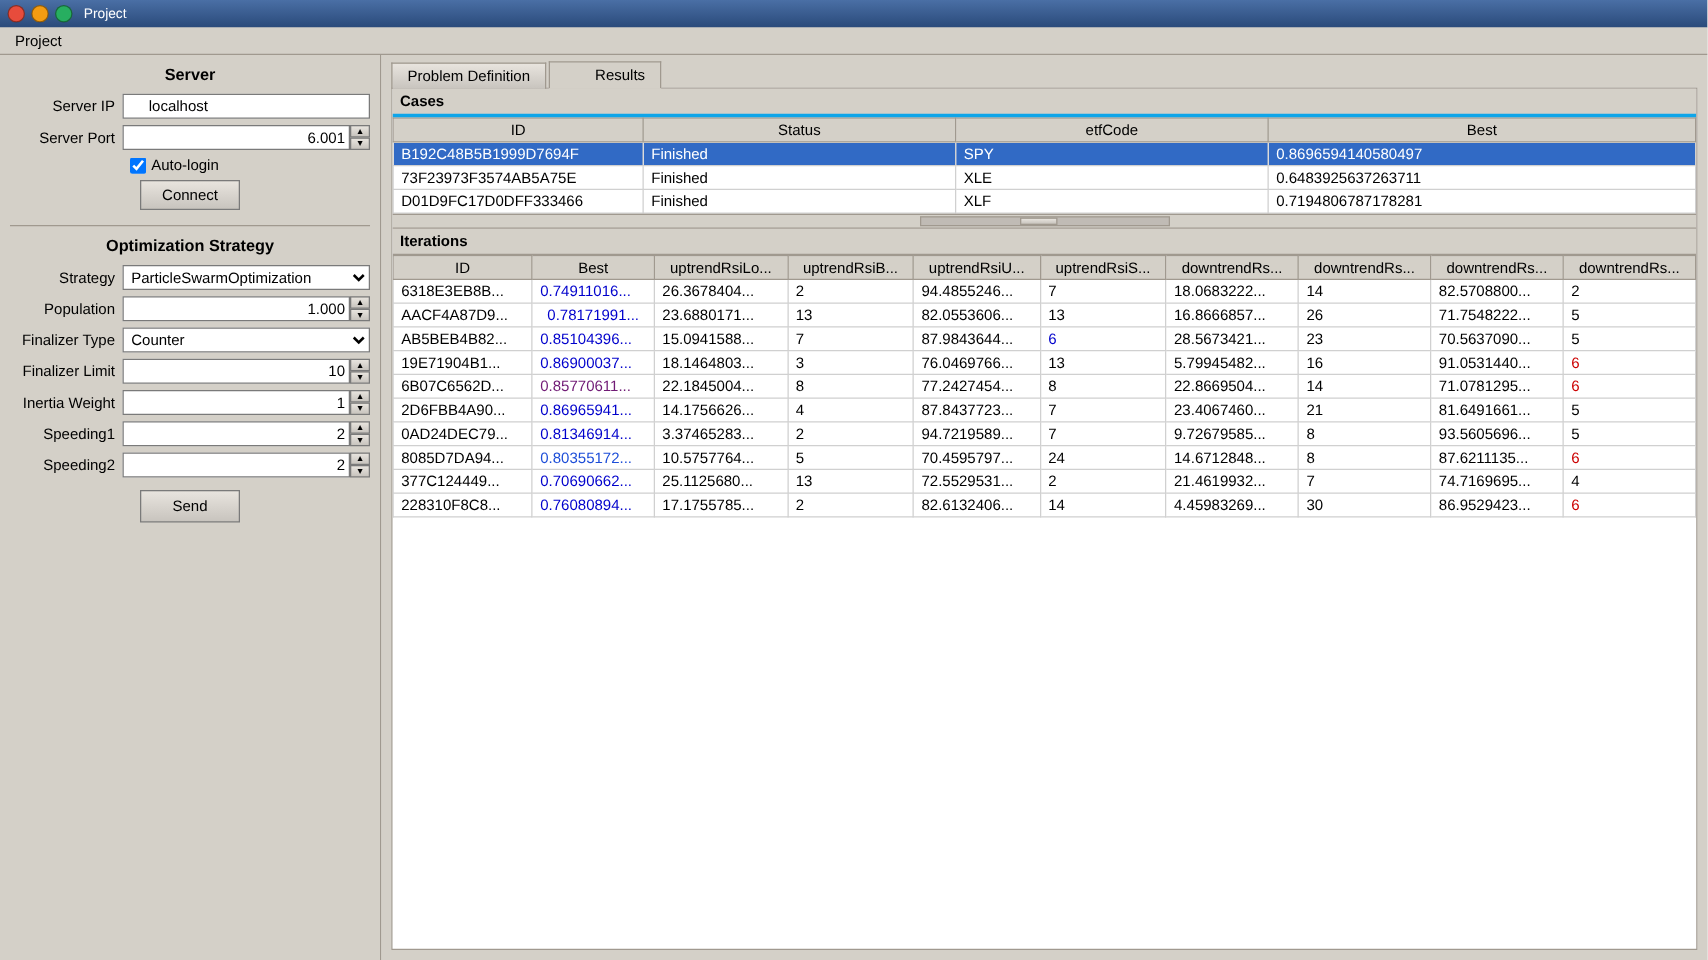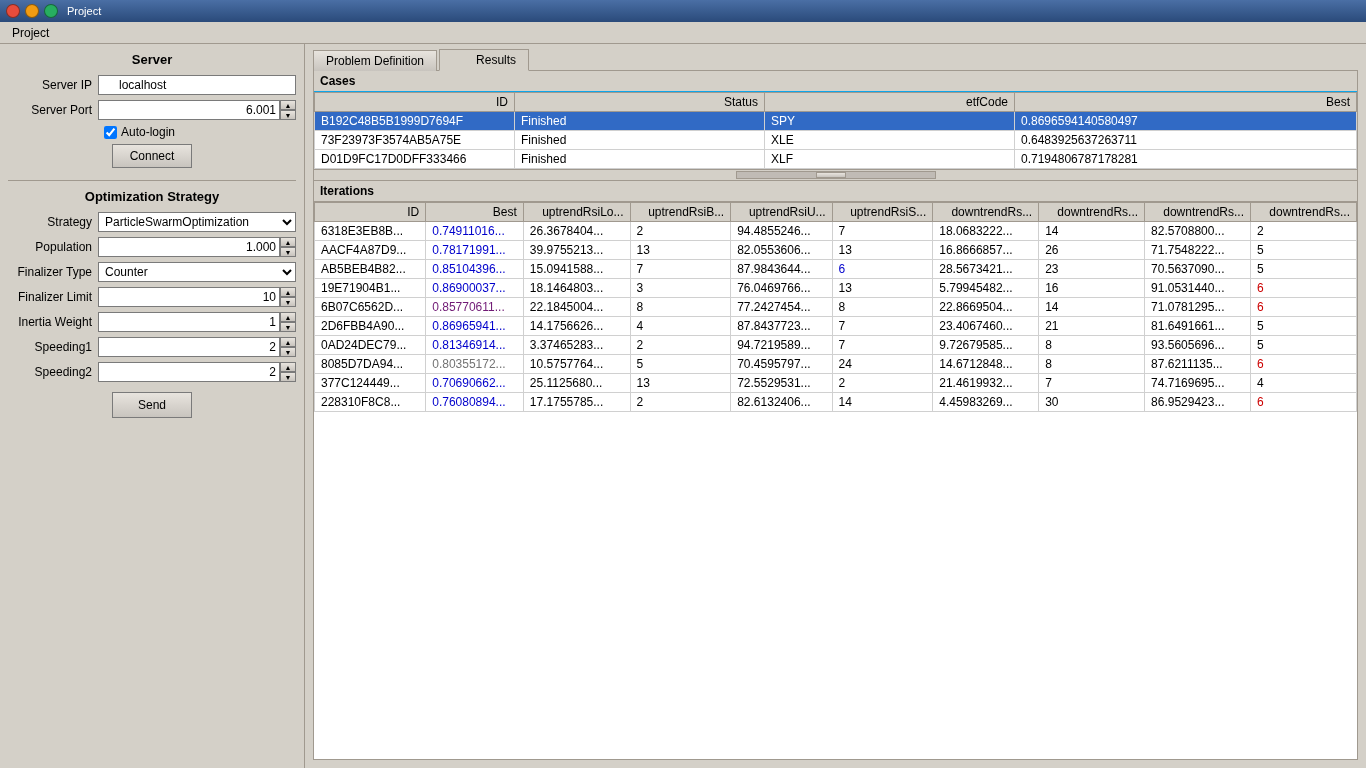--- a/index.html
+++ b/index.html
@@ -224,33 +224,33 @@
     }
 
     
     .cases-section {
       flex-shrink: 0;
     }
     .cases-header {
       background: #d4d0c8;
       padding: 3px 6px;
       font-weight: bold;
-      border-bottom: 1px solid #0ea5e9;
+      border-bottom: 3px solid #0ea5e9;
     }
 
     .data-table {
       width: 100%;
       border-collapse: collapse;
       font-size: 12px;
     }
     .data-table th {
       background: #d4d0c8;
       border: 1px solid #a0998f;
       padding: 2px 6px;
-      text-align: right;
+      text-align: center;
       font-weight: normal;
       white-space: nowrap;
     }
     .data-table td {
       border: 1px solid #d0d0d0;
       padding: 2px 6px;
       white-space: nowrap;
       overflow: hidden;
     }
     .data-table tr.selected td {
@@ -518,22 +518,22 @@
                   <td>2</td>
                   <td>94.4855246...</td>
                   <td>7</td>
                   <td>18.0683222...</td>
                   <td>14</td>
                   <td>82.5708800...</td>
                   <td>2</td>
                 </tr>
                 <tr>
                   <td>AACF4A87D9...</td>
-                  <td style="color: rgb(0, 0, 204);">0.78171991...</td>
-                  <td>39.9755213...</td>
+                  <td style="color: rgb(0, 0, 204); text-align: center;">0.78171991...</td>
+                  <td>23.6880171...</td>
                   <td>13</td>
                   <td>82.0553606...</td>
                   <td>13</td>
                   <td>16.8666857...</td>
                   <td>26</td>
                   <td>71.7548222...</td>
                   <td>5</td>
                 </tr>
                 <tr>
                   <td>AB5BEB4B82...</td>
@@ -590,21 +590,21 @@
                   <td>2</td>
                   <td>94.7219589...</td>
                   <td>7</td>
                   <td>9.72679585...</td>
                   <td>8</td>
                   <td>93.5605696...</td>
                   <td>5</td>
                 </tr>
                 <tr>
                   <td>8085D7DA94...</td>
-                  <td style="color: #737373;">0.80355172...</td>
+                  <td style="color: #1d4ed8;">0.80355172...</td>
                   <td>10.5757764...</td>
                   <td>5</td>
                   <td>70.4595797...</td>
                   <td>24</td>
                   <td>14.6712848...</td>
                   <td>8</td>
                   <td>87.6211135...</td>
                   <td style="color: rgb(204, 0, 0);">6</td>
                 </tr>
                 <tr>

